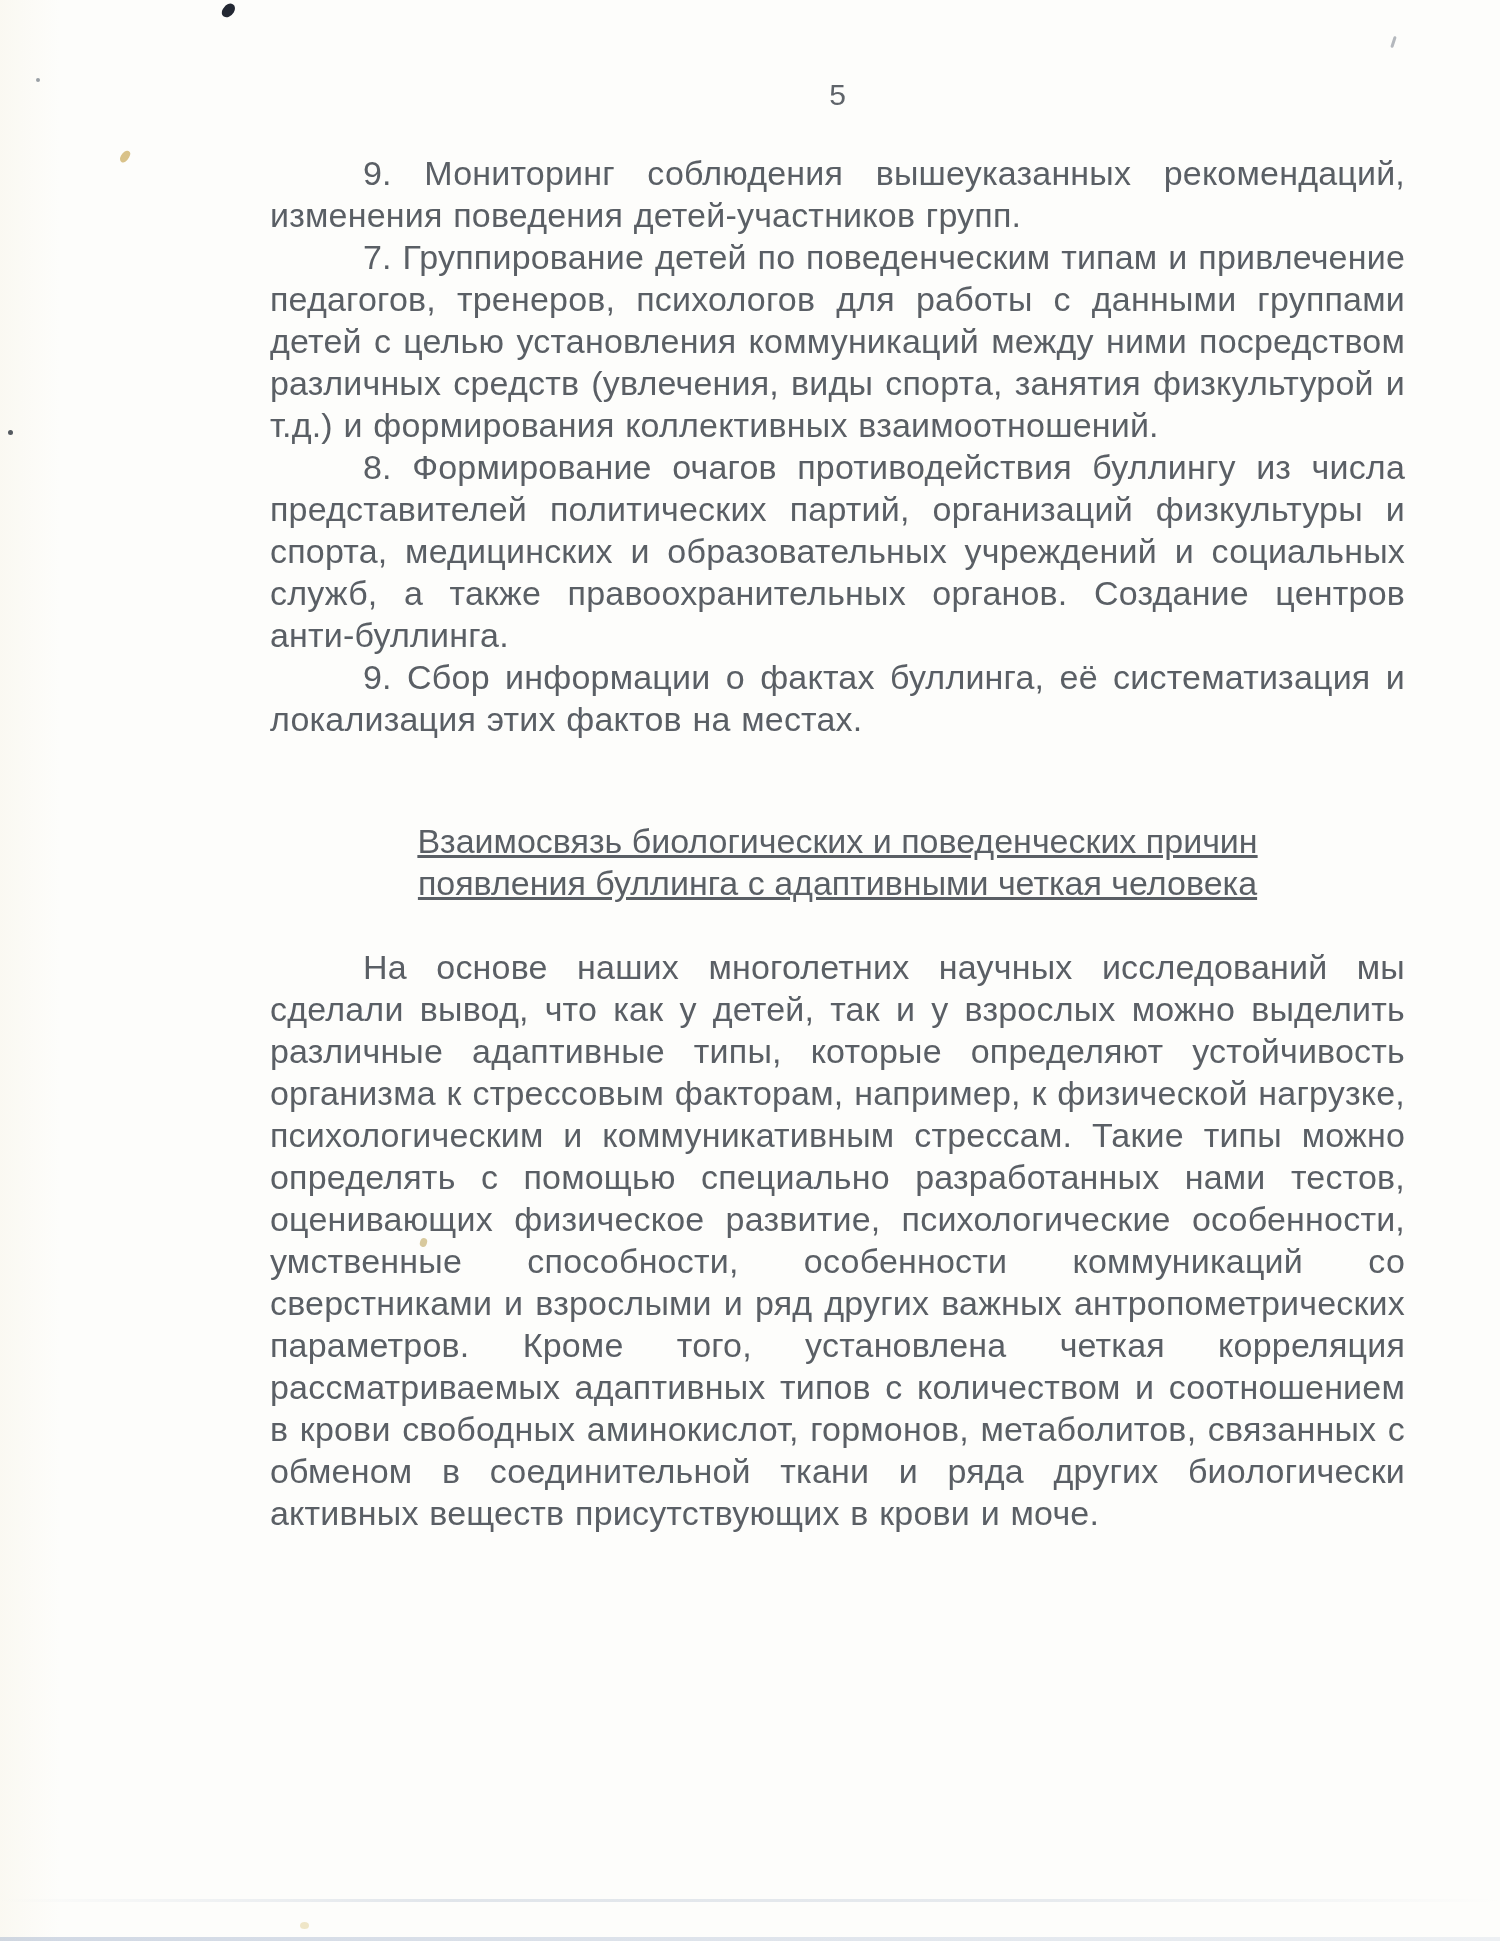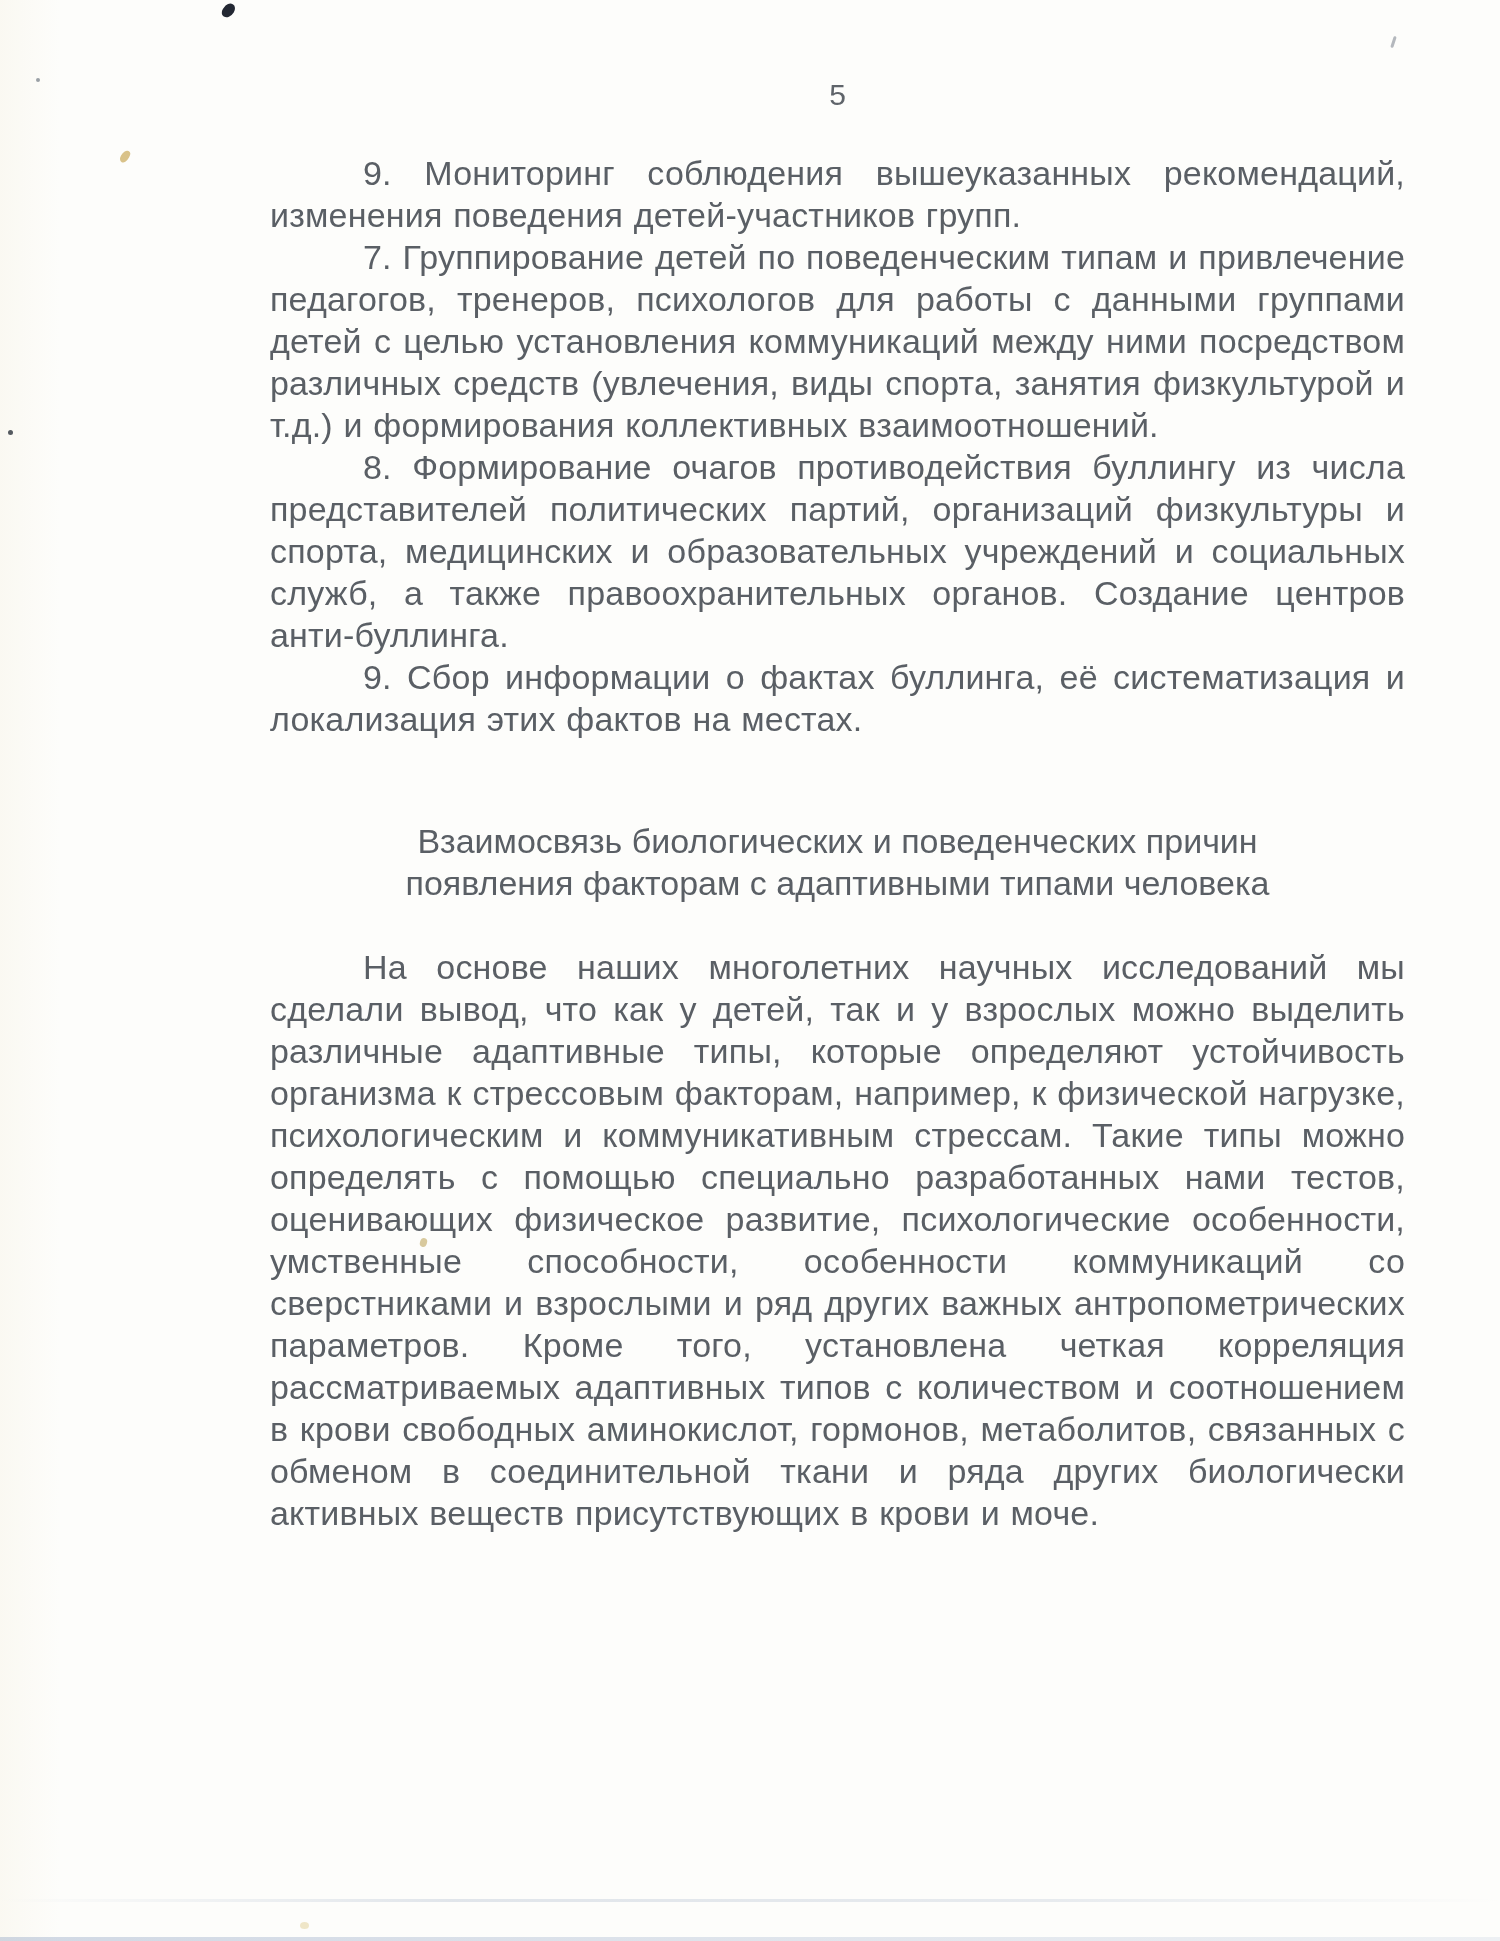--- a/index.html
+++ b/index.html
@@ -50,20 +50,21 @@
     text-indent: 93px;
     letter-spacing: 0.2px;
     word-spacing: 1px;
   }
   .heading {
     margin-top: 80px;
     margin-bottom: 42px;
     text-align: center;
     font-size: 34px;
     line-height: 42px;
+    text-decoration: underline;
   }
   
   .speck-dark-top {
     position: absolute;
     left: 223px; top: 3px;
     width: 11px; height: 15px;
     background: #232833;
     border-radius: 55% 45% 60% 40%;
     transform: rotate(32deg);
   }
@@ -140,21 +141,21 @@
 
     <p class="item">7. Группирование детей по поведенческим типам и привлечение педагогов, тренеров, психологов для работы с данными группами детей с целью установления коммуникаций между ними посредством различных средств (увлечения, виды спорта, занятия физкультурой и т.д.) и формирования коллективных взаимоотношений.</p>
 
     <p class="item">8. Формирование очагов противодействия буллингу из числа представителей политических партий, организаций физкультуры и спорта, медицинских и образовательных учреждений и социальных служб, а также правоохранительных органов. Создание центров анти-буллинга.</p>
 
     <p class="item">9. Сбор информации о фактах буллинга, её систематизация и локализация этих фактов на местах.</p>
 
 
     <div class="heading">
       <div>Взаимосвязь биологических и поведенческих причин</div>
-      <div>появления факторам с адаптивными типами человека</div>
+      <div>появления буллинга с адаптивными четкая человека</div>
     </div>
 
     <p class="body">На основе наших многолетних научных исследований мы сделали вывод, что как у детей, так и у взрослых можно выделить различные адаптивные типы, которые определяют устойчивость организма к стрессовым факторам, например, к физической нагрузке, психологическим и коммуникативным стрессам. Такие типы можно определять с помощью специально разработанных нами тестов, оценивающих физическое развитие, психологические особенности, умственные способности, особенности коммуникаций со сверстниками и взрослыми и ряд других важных антропометрических параметров. Кроме того, установлена четкая корреляция рассматриваемых адаптивных типов с количеством и соотношением в крови свободных аминокислот, гормонов, метаболитов, связанных с обменом в соединительной ткани и ряда других биологически активных веществ присутствующих в крови и моче.</p>
 
 
   </div>
 
   <div class="speck-dark-top"></div>
   <div class="speck-dot-topleft"></div>
   <div class="speck-yellow-topleft"></div>

